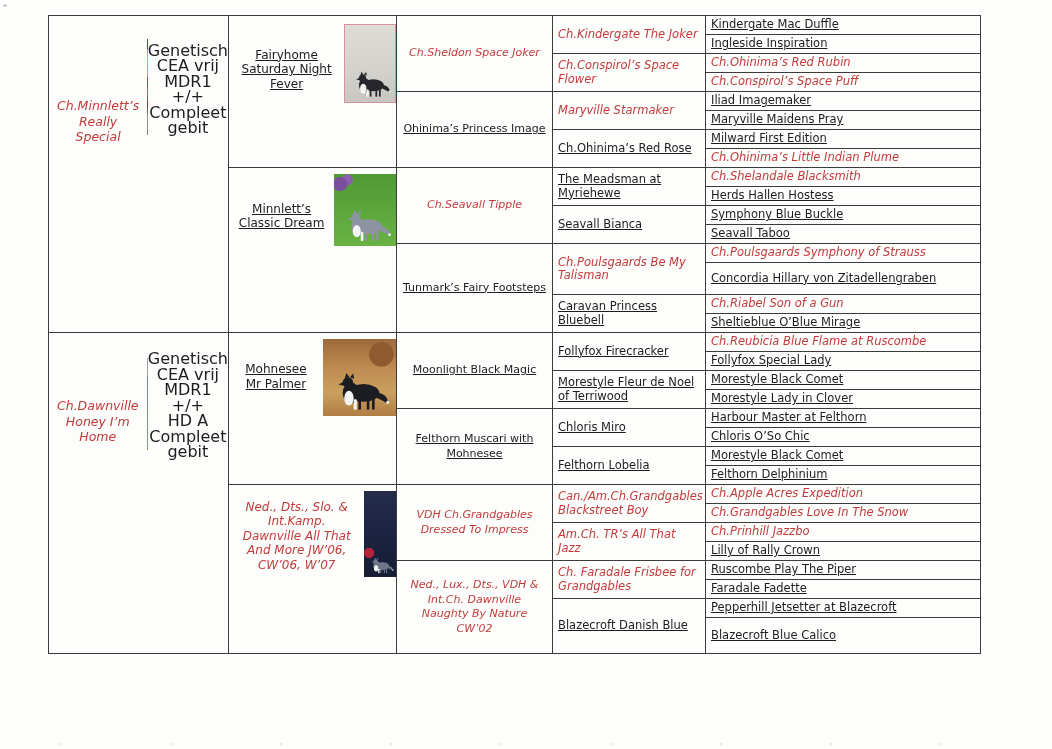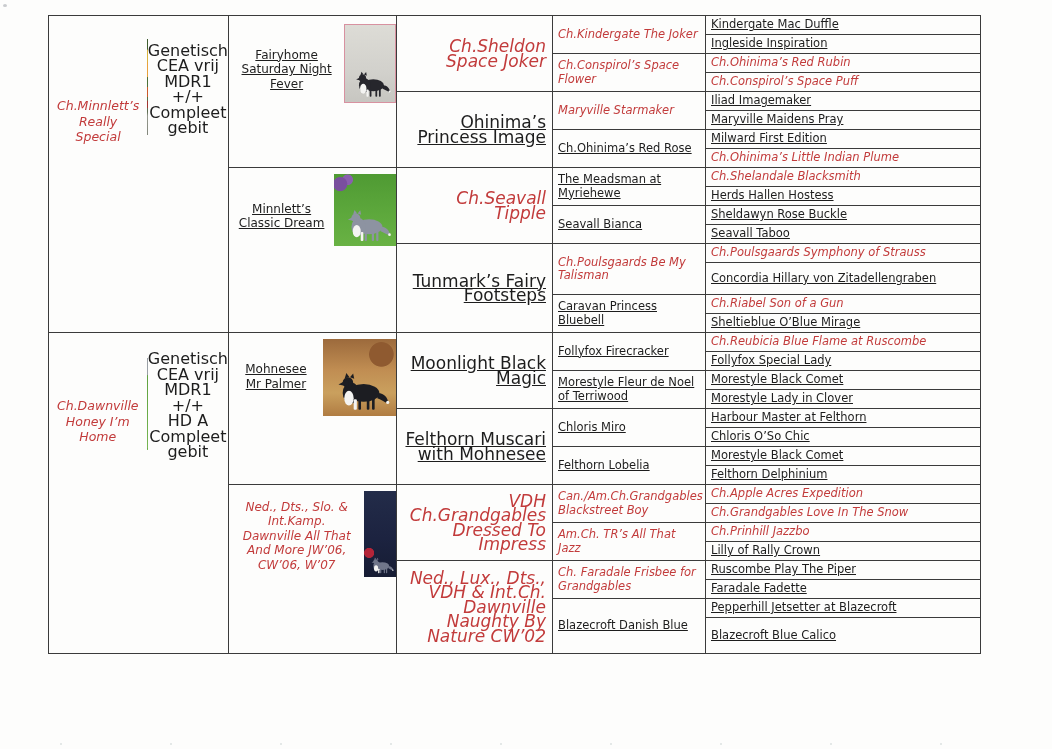--- a/index.html
+++ b/index.html
@@ -11,21 +11,21 @@
     -webkit-font-smoothing:antialiased;
   }
   .sheet{position:absolute;left:48px;top:15px;}
   table{border-collapse:collapse;table-layout:fixed;width:932px;}
   td{border:1.5px solid #3b3b3b;padding:0;overflow:hidden;}
   tr{height:19px;}
   tr.tall2{height:32px;}
   tr.tall3{height:36px;}
 
   .g5,.g4{padding:1px 4px 1px 5px;vertical-align:middle;font-size:11.5px;line-height:13.5px;}
-  .g3{text-align:right;vertical-align:middle;font-size:17px;line-height:14.5px;padding:2px 6px;}
+  .g3{text-align:center;vertical-align:middle;font-size:11px;line-height:14.5px;padding:2px 6px;}
   .g2{text-align:center;vertical-align:top;font-size:12px;line-height:14.5px;}
   .g1{text-align:center;vertical-align:top;font-size:12.5px;line-height:15.5px;}
 
   .red{color:#c23b3b;font-style:italic;}
   .black{color:#1d1d1d;text-decoration:underline;}
 
   .stack{display:flex;flex-direction:row;align-items:center;}
   .gname{padding:0 8px;}
   .health{color:#1d1d1d;font-size:16px;line-height:15.5px;white-space:pre-line;}
 
@@ -197,21 +197,21 @@
     <td class="g4" rowspan="2"><span class="black">The Meadsman at Myriehewe</span></td>
     <td class="g5"><span class="red">Ch.Shelandale Blacksmith</span></td>
   </tr>
 
   <tr>
     <td class="g5"><span class="black">Herds Hallen Hostess</span></td>
   </tr>
 
   <tr>
     <td class="g4" rowspan="2"><span class="black">Seavall Bianca</span></td>
-    <td class="g5"><span class="black">Sheldawyn Rose Buckle</span></td>
+    <td class="g5"><span class="black">Symphony Blue Buckle</span></td>
   </tr>
 
   <tr>
     <td class="g5"><span class="black">Seavall Taboo</span></td>
   </tr>
 
   <tr>
     <td class="g3" rowspan="4"><span class="black">Tunmark’s Fairy Footsteps</span></td>
     <td class="g4" rowspan="2"><span class="red">Ch.Poulsgaards Be My Talisman</span></td>
     <td class="g5"><span class="red">Ch.Poulsgaards Symphony of Strauss</span></td>

